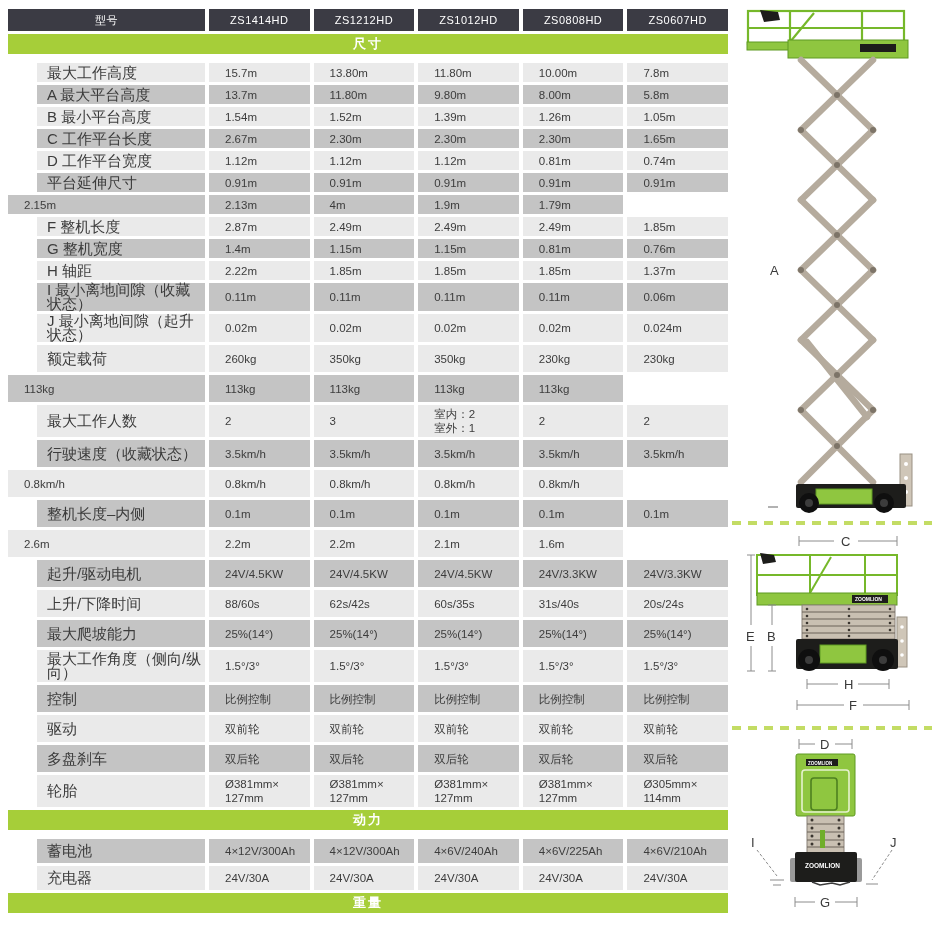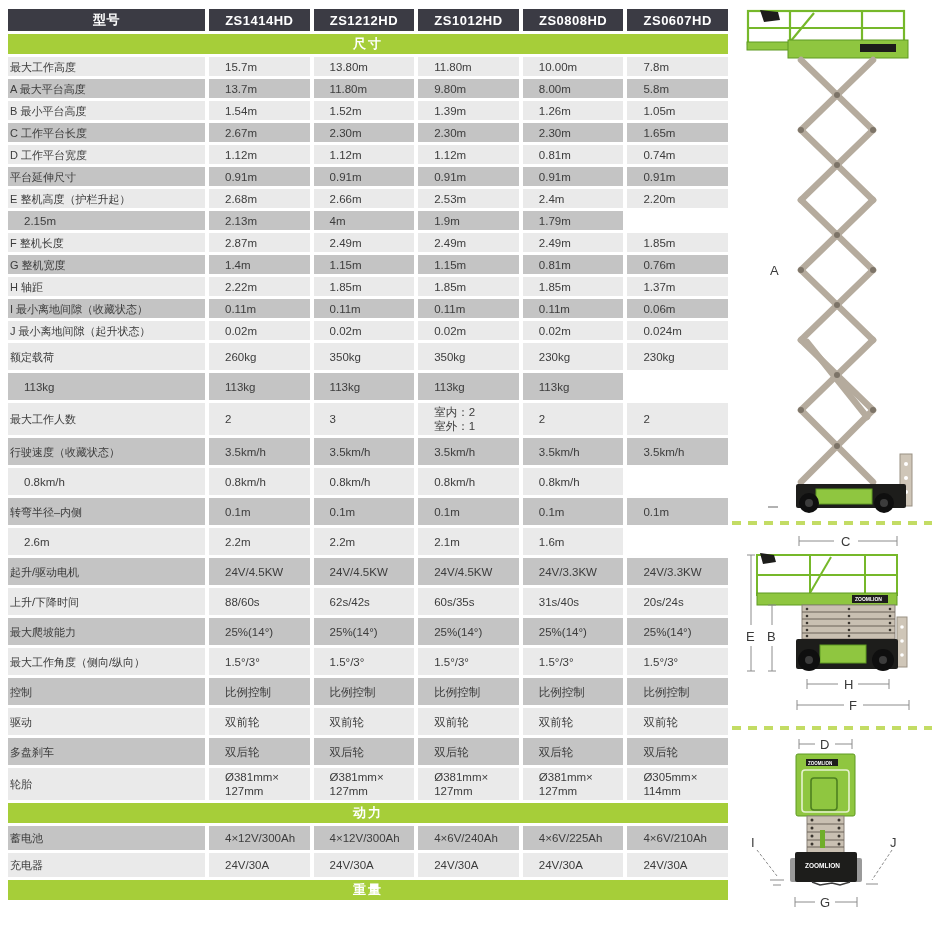--- a/index.html
+++ b/index.html
@@ -3,28 +3,28 @@
 <meta charset="utf-8">
 <style>
   html,body{margin:0;padding:0;background:#fff;}
   body{font-family:"Liberation Sans","DejaVu Sans",sans-serif;width:934px;height:926px;overflow:hidden;}
   .page{width:934px;height:926px;display:flex;background:#fff;}
   .table-col{width:728px;box-sizing:border-box;padding:9px 0 0 8px;}
   .diagram-col{width:200px;margin-left:4px;padding-top:2px;box-sizing:border-box;}
 
   
   .trow,.hrow{display:grid;grid-template-columns:197px repeat(5,1fr);column-gap:4px;margin-bottom:3px;}
-  .hcell{background:var(--header-bg,#3b3b44);color:#fff;font-weight:bold;font-size:13px;
+  .hcell{background:var(--header-bg,#3b3b44);color:#fff;font-weight:normal;font-size:11px;
          display:flex;align-items:center;justify-content:center;height:22px;letter-spacing:.5px;}
   .section-bar{background:var(--section-bg,#a6ce39);color:#fff;font-weight:bold;font-size:13px;
-         height:20px;display:flex;align-items:center;justify-content:center;margin-bottom:3px;letter-spacing:2px;}
+         height:20px;display:flex;align-items:center;justify-content:center;margin-bottom:9px;letter-spacing:2px;}
   .cell{background:var(--row-light,#eaeaea);color:#3c3c3c;display:flex;align-items:center;
         white-space:pre-line;line-height:14px;}
   .trow.dark .cell{background:var(--row-dark,#c4c4c4);}
-  .cell.lab{padding-left:2px;font-size:11px;}
+  .cell.lab{padding-left:10px;font-size:15px;margin-left:29px;}
   .cell.val{padding-left:16px;font-size:11.5px;}
   .trow.s0 .cell{min-height:19px;}
   .trow.s1 .cell{min-height:23px;padding-top:2px;padding-bottom:2px;}
   .trow.s2 .cell,.trow.s3 .cell{min-height:24px;}
 
   
   .sep{height:4px;margin:3px 0 4px 0;
        background:repeating-linear-gradient(90deg,var(--divider-green,#c3dc64) 0 9px,transparent 9px 16px);}
   svg text{font-family:"Liberation Sans","DejaVu Sans",sans-serif;}
   .dimlabel{font-size:13px;fill:#3a3a3a;}
@@ -87,28 +87,20 @@
           <div class="cell val">0.74m</div>
         </div>
         <div class="trow s0 dark">
           <div class="cell lab">平台延伸尺寸</div>
           <div class="cell val">0.91m</div>
           <div class="cell val">0.91m</div>
           <div class="cell val">0.91m</div>
           <div class="cell val">0.91m</div>
           <div class="cell val">0.91m</div>
         </div>
-        <div class="trow s0">
-          <div class="cell lab">E 整机高度（护栏升起）</div>
-          <div class="cell val">2.68m</div>
-          <div class="cell val">2.66m</div>
-          <div class="cell val">2.53m</div>
-          <div class="cell val">2.4m</div>
-          <div class="cell val">2.20m</div>
-        </div>
         <div class="trow s0 dark">
           <div class="cell val">2.15m</div>
           <div class="cell val">2.13m</div>
           <div class="cell val">4m</div>
           <div class="cell val">1.9m</div>
           <div class="cell val">1.79m</div>
         </div>
         <div class="trow s0">
           <div class="cell lab">F 整机长度</div>
           <div class="cell val">2.87m</div>
@@ -182,21 +174,21 @@
           <div class="cell val">3.5km/h</div>
         </div>
         <div class="trow s1">
           <div class="cell val">0.8km/h</div>
           <div class="cell val">0.8km/h</div>
           <div class="cell val">0.8km/h</div>
           <div class="cell val">0.8km/h</div>
           <div class="cell val">0.8km/h</div>
         </div>
         <div class="trow s1 dark">
-          <div class="cell lab">转弯半径–内侧</div>
+          <div class="cell lab">整机长度–内侧</div>
           <div class="cell val">0.1m</div>
           <div class="cell val">0.1m</div>
           <div class="cell val">0.1m</div>
           <div class="cell val">0.1m</div>
           <div class="cell val">0.1m</div>
         </div>
         <div class="trow s1">
           <div class="cell val">2.6m</div>
           <div class="cell val">2.2m</div>
           <div class="cell val">2.2m</div>

